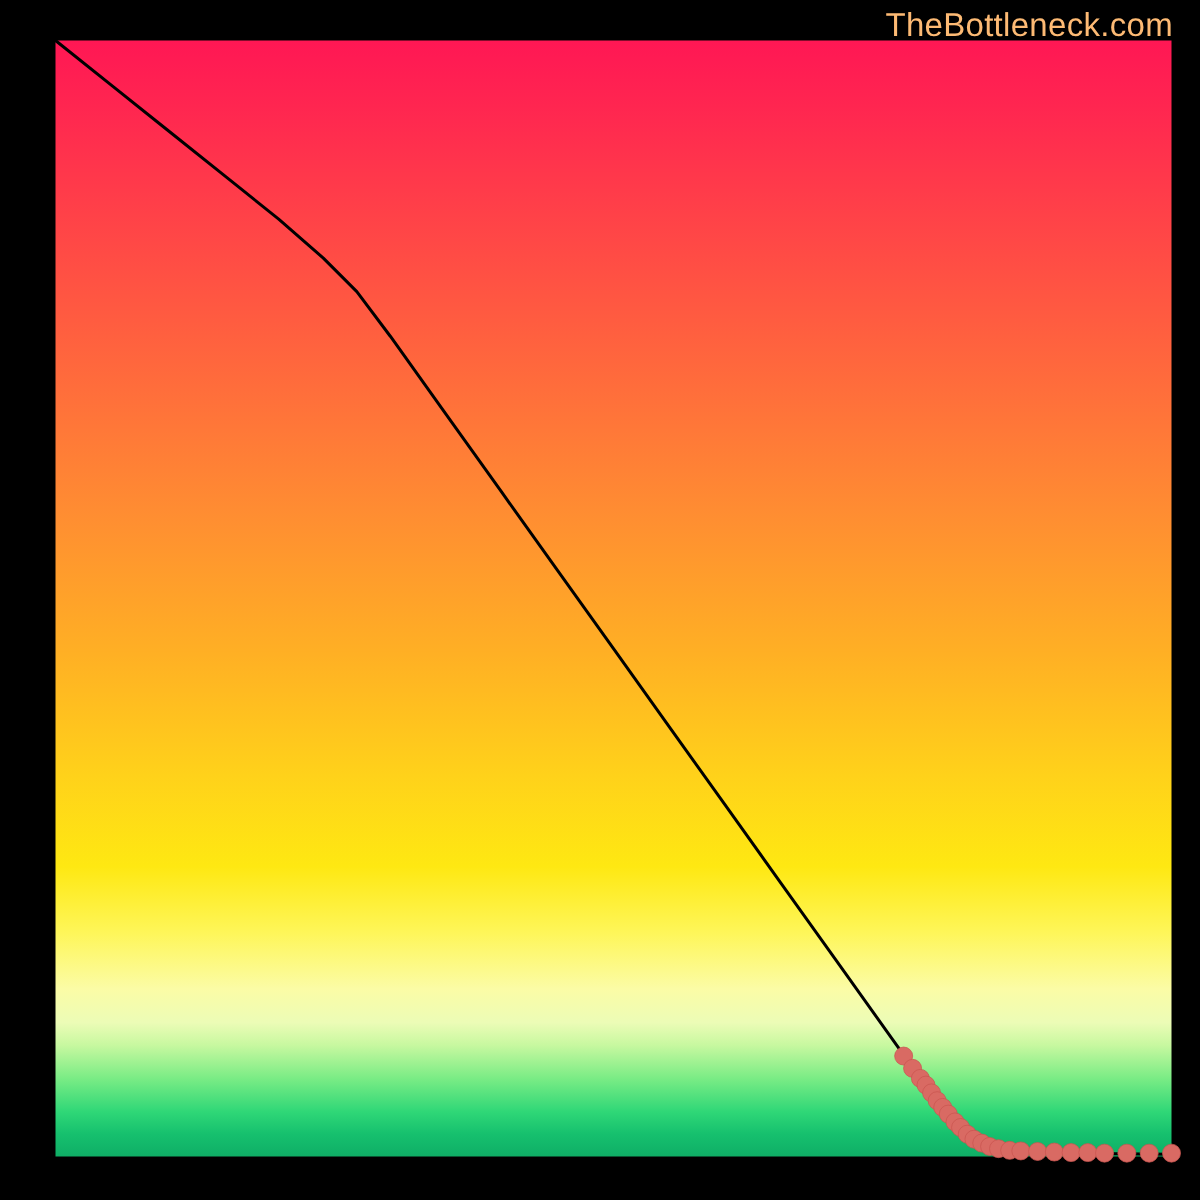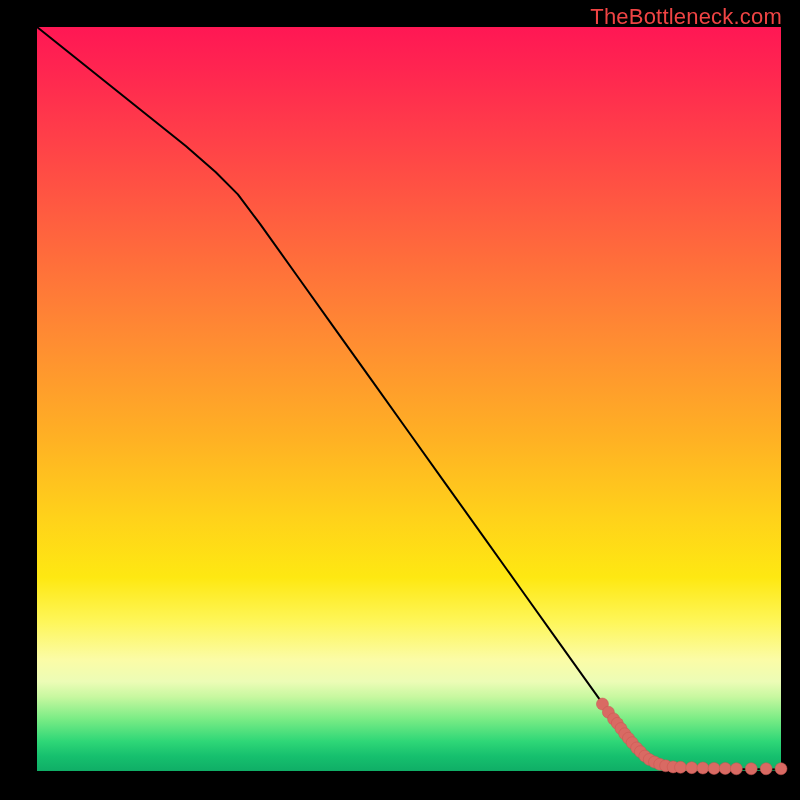--- a/index.html
+++ b/index.html
@@ -14,21 +14,21 @@
   .frame {
     position: relative;
     width: 800px;
     height: 800px;
     background: #000;
   }
   .watermark {
     position: absolute;
     top: 4px;
     right: 18px;
-    color: #ef4444;
+    color: #fdba74;
     font-size: 22px;
     font-weight: 500;
     letter-spacing: 0.2px;
     z-index: 10;
   }
   .plot-outer {
     position: absolute;
     left: 37px;
     top: 27px;
     width: 744px;

